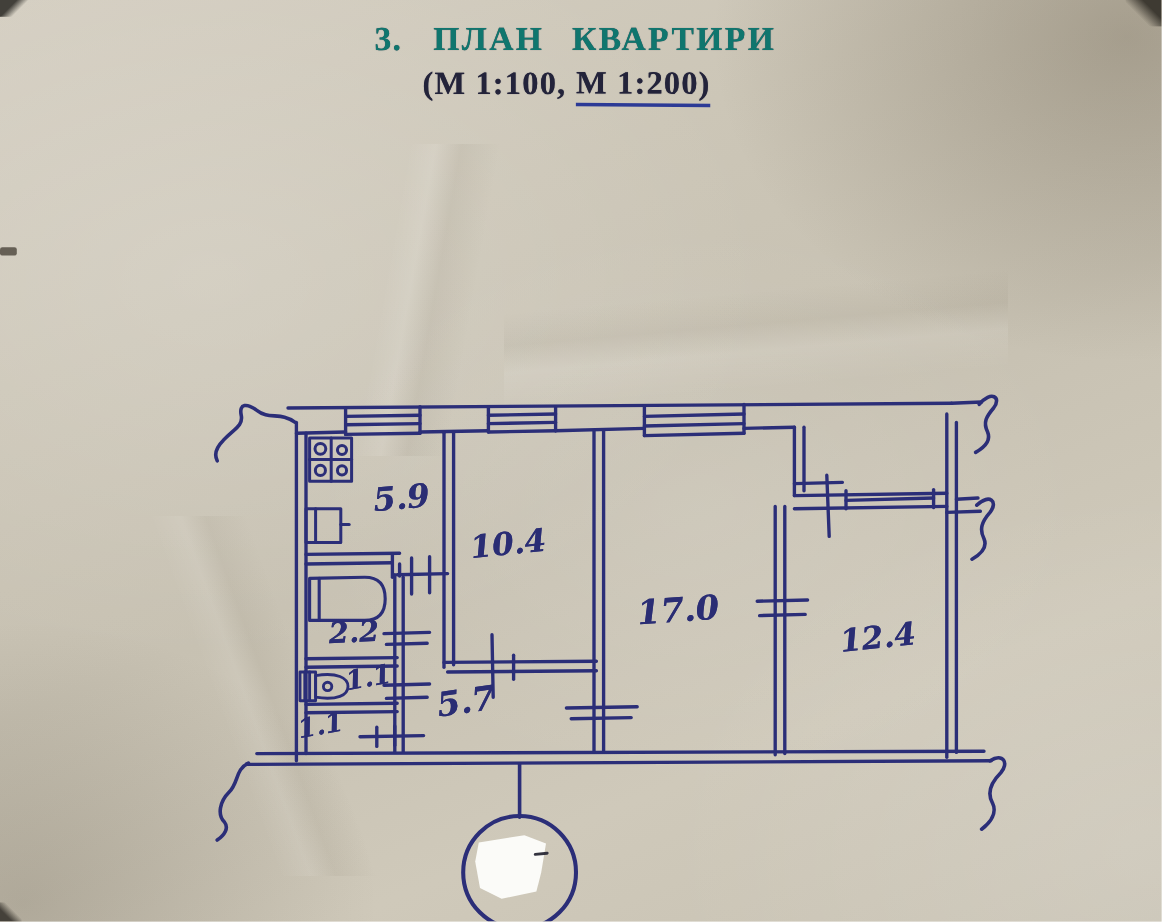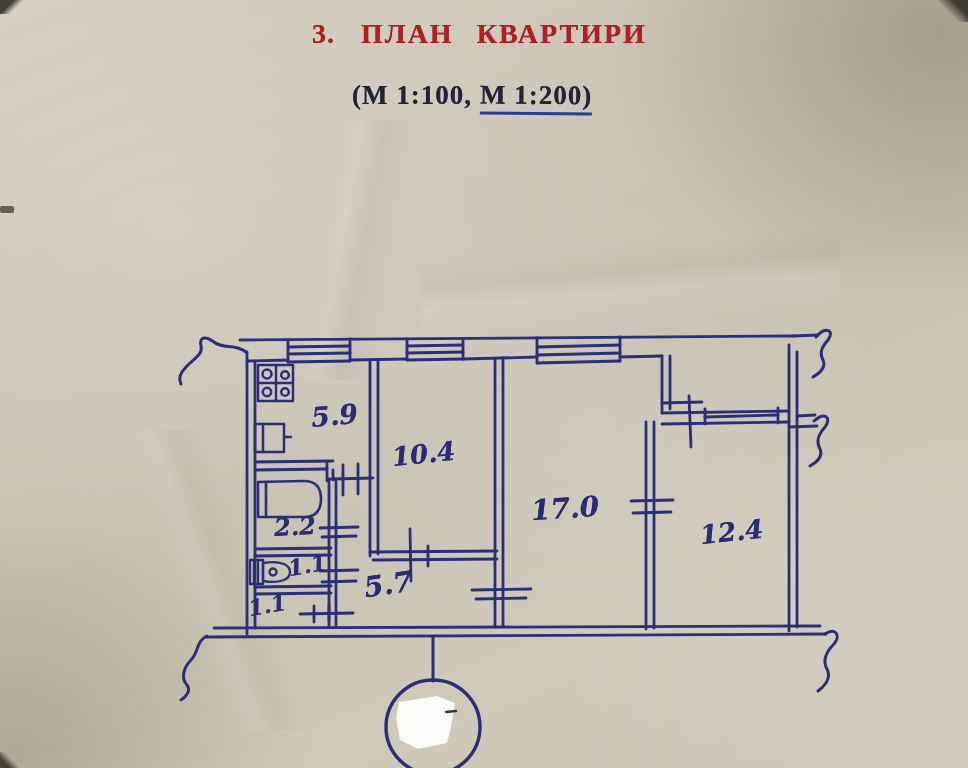--- a/index.html
+++ b/index.html
@@ -20,29 +20,29 @@
   .w2{left:420px;top:60px;width:420px;height:420px;
       background:linear-gradient(175deg,transparent 44%,rgba(90,80,60,.06) 50%,rgba(255,255,255,.09) 55%,transparent 62%);}
   .w3{left:40px;top:430px;width:320px;height:300px;
       background:linear-gradient(70deg,transparent 45%,rgba(255,255,255,.08) 51%,rgba(90,80,60,.06) 56%,transparent 64%);}
   .corner{position:absolute;pointer-events:none;}
   .c-tl{left:0;top:0;width:26px;height:14px;background:linear-gradient(135deg,#42403a 0%,#42403a 35%,transparent 60%);}
   .c-tr{right:0;top:0;width:30px;height:22px;background:linear-gradient(225deg,#3e3a32 0%,#3e3a32 30%,transparent 62%);}
   .c-bl{left:0;bottom:0;width:18px;height:16px;background:linear-gradient(45deg,#45413a 0%,#45413a 30%,transparent 60%);}
   .edge-mark{position:absolute;left:0;top:206px;width:14px;height:7px;background:#4a443a;border-radius:2px;opacity:.8;}
 
-  .title-line1{position:absolute;left:312px;top:18px;color:#b91c1c;
+  .title-line1{position:absolute;left:312px;top:18px;color:#0f766e;
     font-size:28px;font-weight:700;letter-spacing:1px;white-space:nowrap;
     text-shadow:0 0 .6px rgba(35,35,58,.8);}
   .title-line1 .num{margin-right:26px;}
   .title-line1 .head{letter-spacing:2px;word-spacing:14px;}
   .title-line2{position:absolute;left:352px;top:54px;color:#23233a;
     font-size:27px;font-weight:700;letter-spacing:1px;white-space:nowrap;
     text-shadow:0 0 .6px rgba(35,35,58,.8);}
-  .title-line2 .ul{border-bottom:3px solid #2c3a96;padding-bottom:1px;display:inline-block;transform:rotate(.4deg);margin-top:26px;}
+  .title-line2 .ul{border-bottom:3px solid #2c3a96;padding-bottom:1px;display:inline-block;transform:rotate(.4deg);}
 
   svg.plan{position:absolute;left:0;top:0;}
 
   .room-label{position:absolute;color:#2a2d74;font-family:"DejaVu Serif", serif;
     font-style:italic;font-weight:700;white-space:nowrap;
     text-shadow:0 0 .5px rgba(42,45,116,.9);}
   .lbl-kitchen{left:311px;top:400px;font-size:27px;transform:rotate(-5deg);}
   .lbl-room-small{left:392px;top:439px;font-size:26px;transform:rotate(-6deg);}
   .lbl-living{left:531px;top:492px;font-size:28px;transform:rotate(-4deg);}
   .lbl-room-right{left:700px;top:517px;font-size:26px;transform:rotate(-6deg);}

